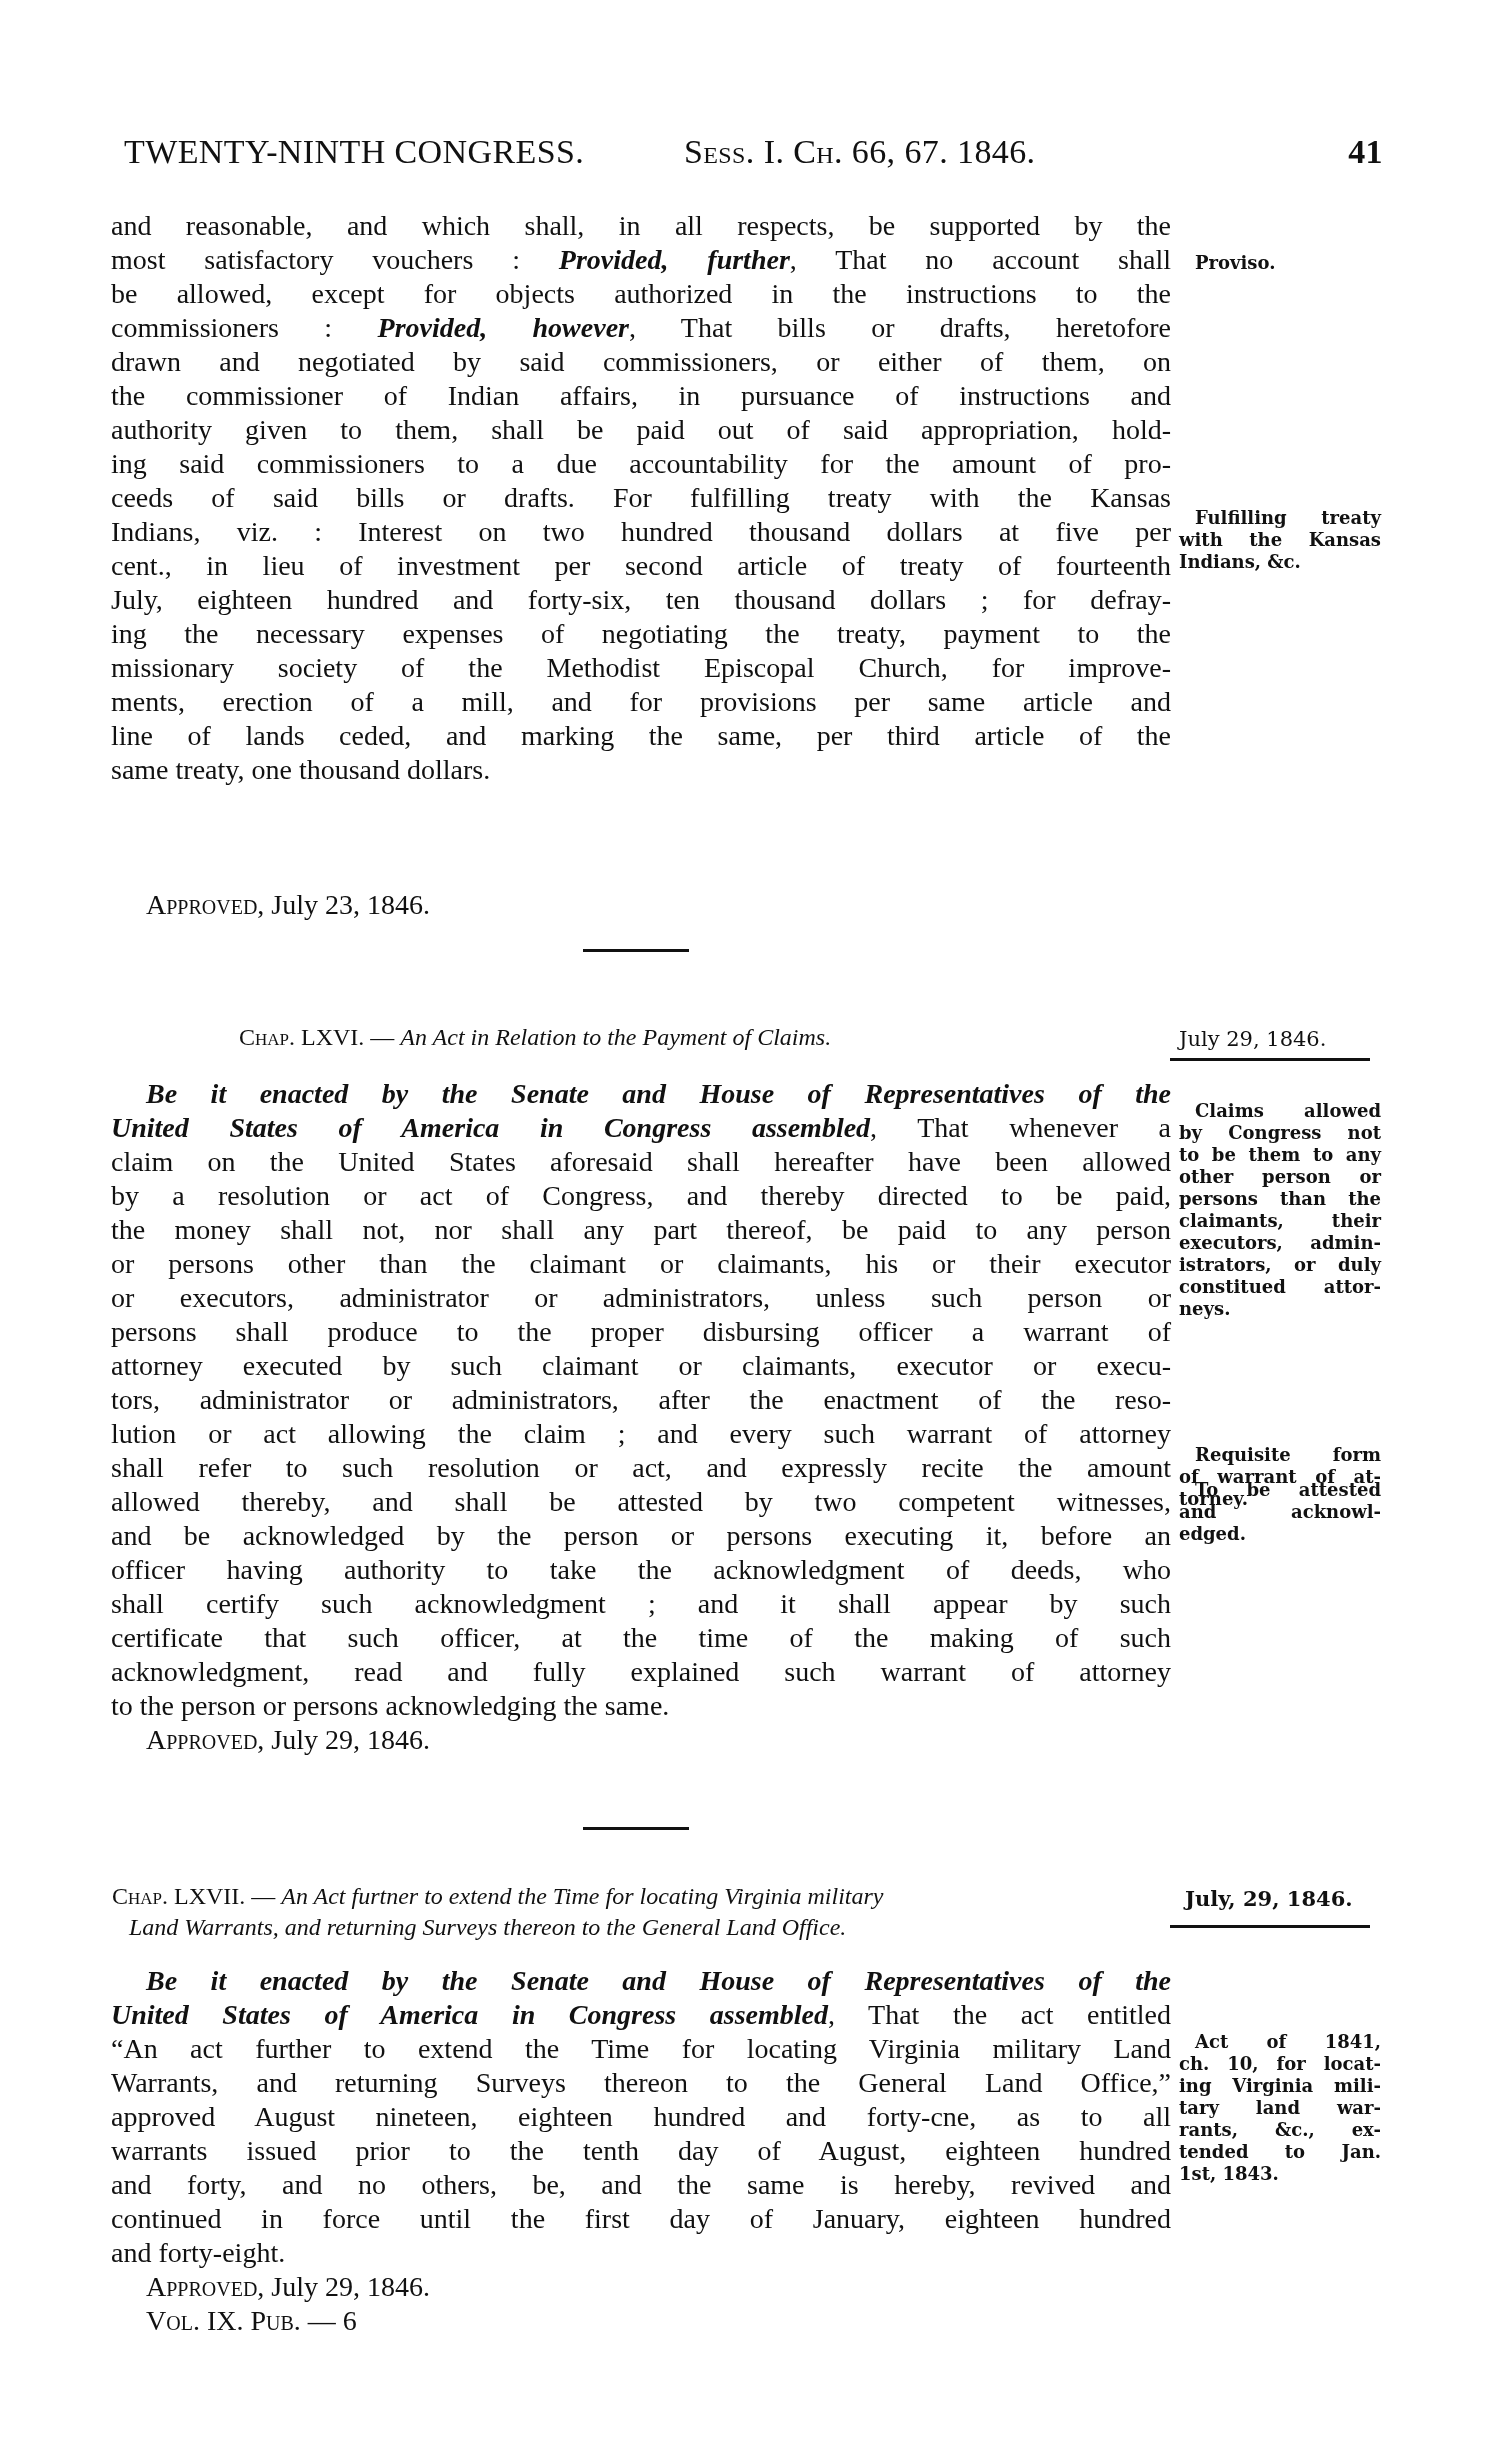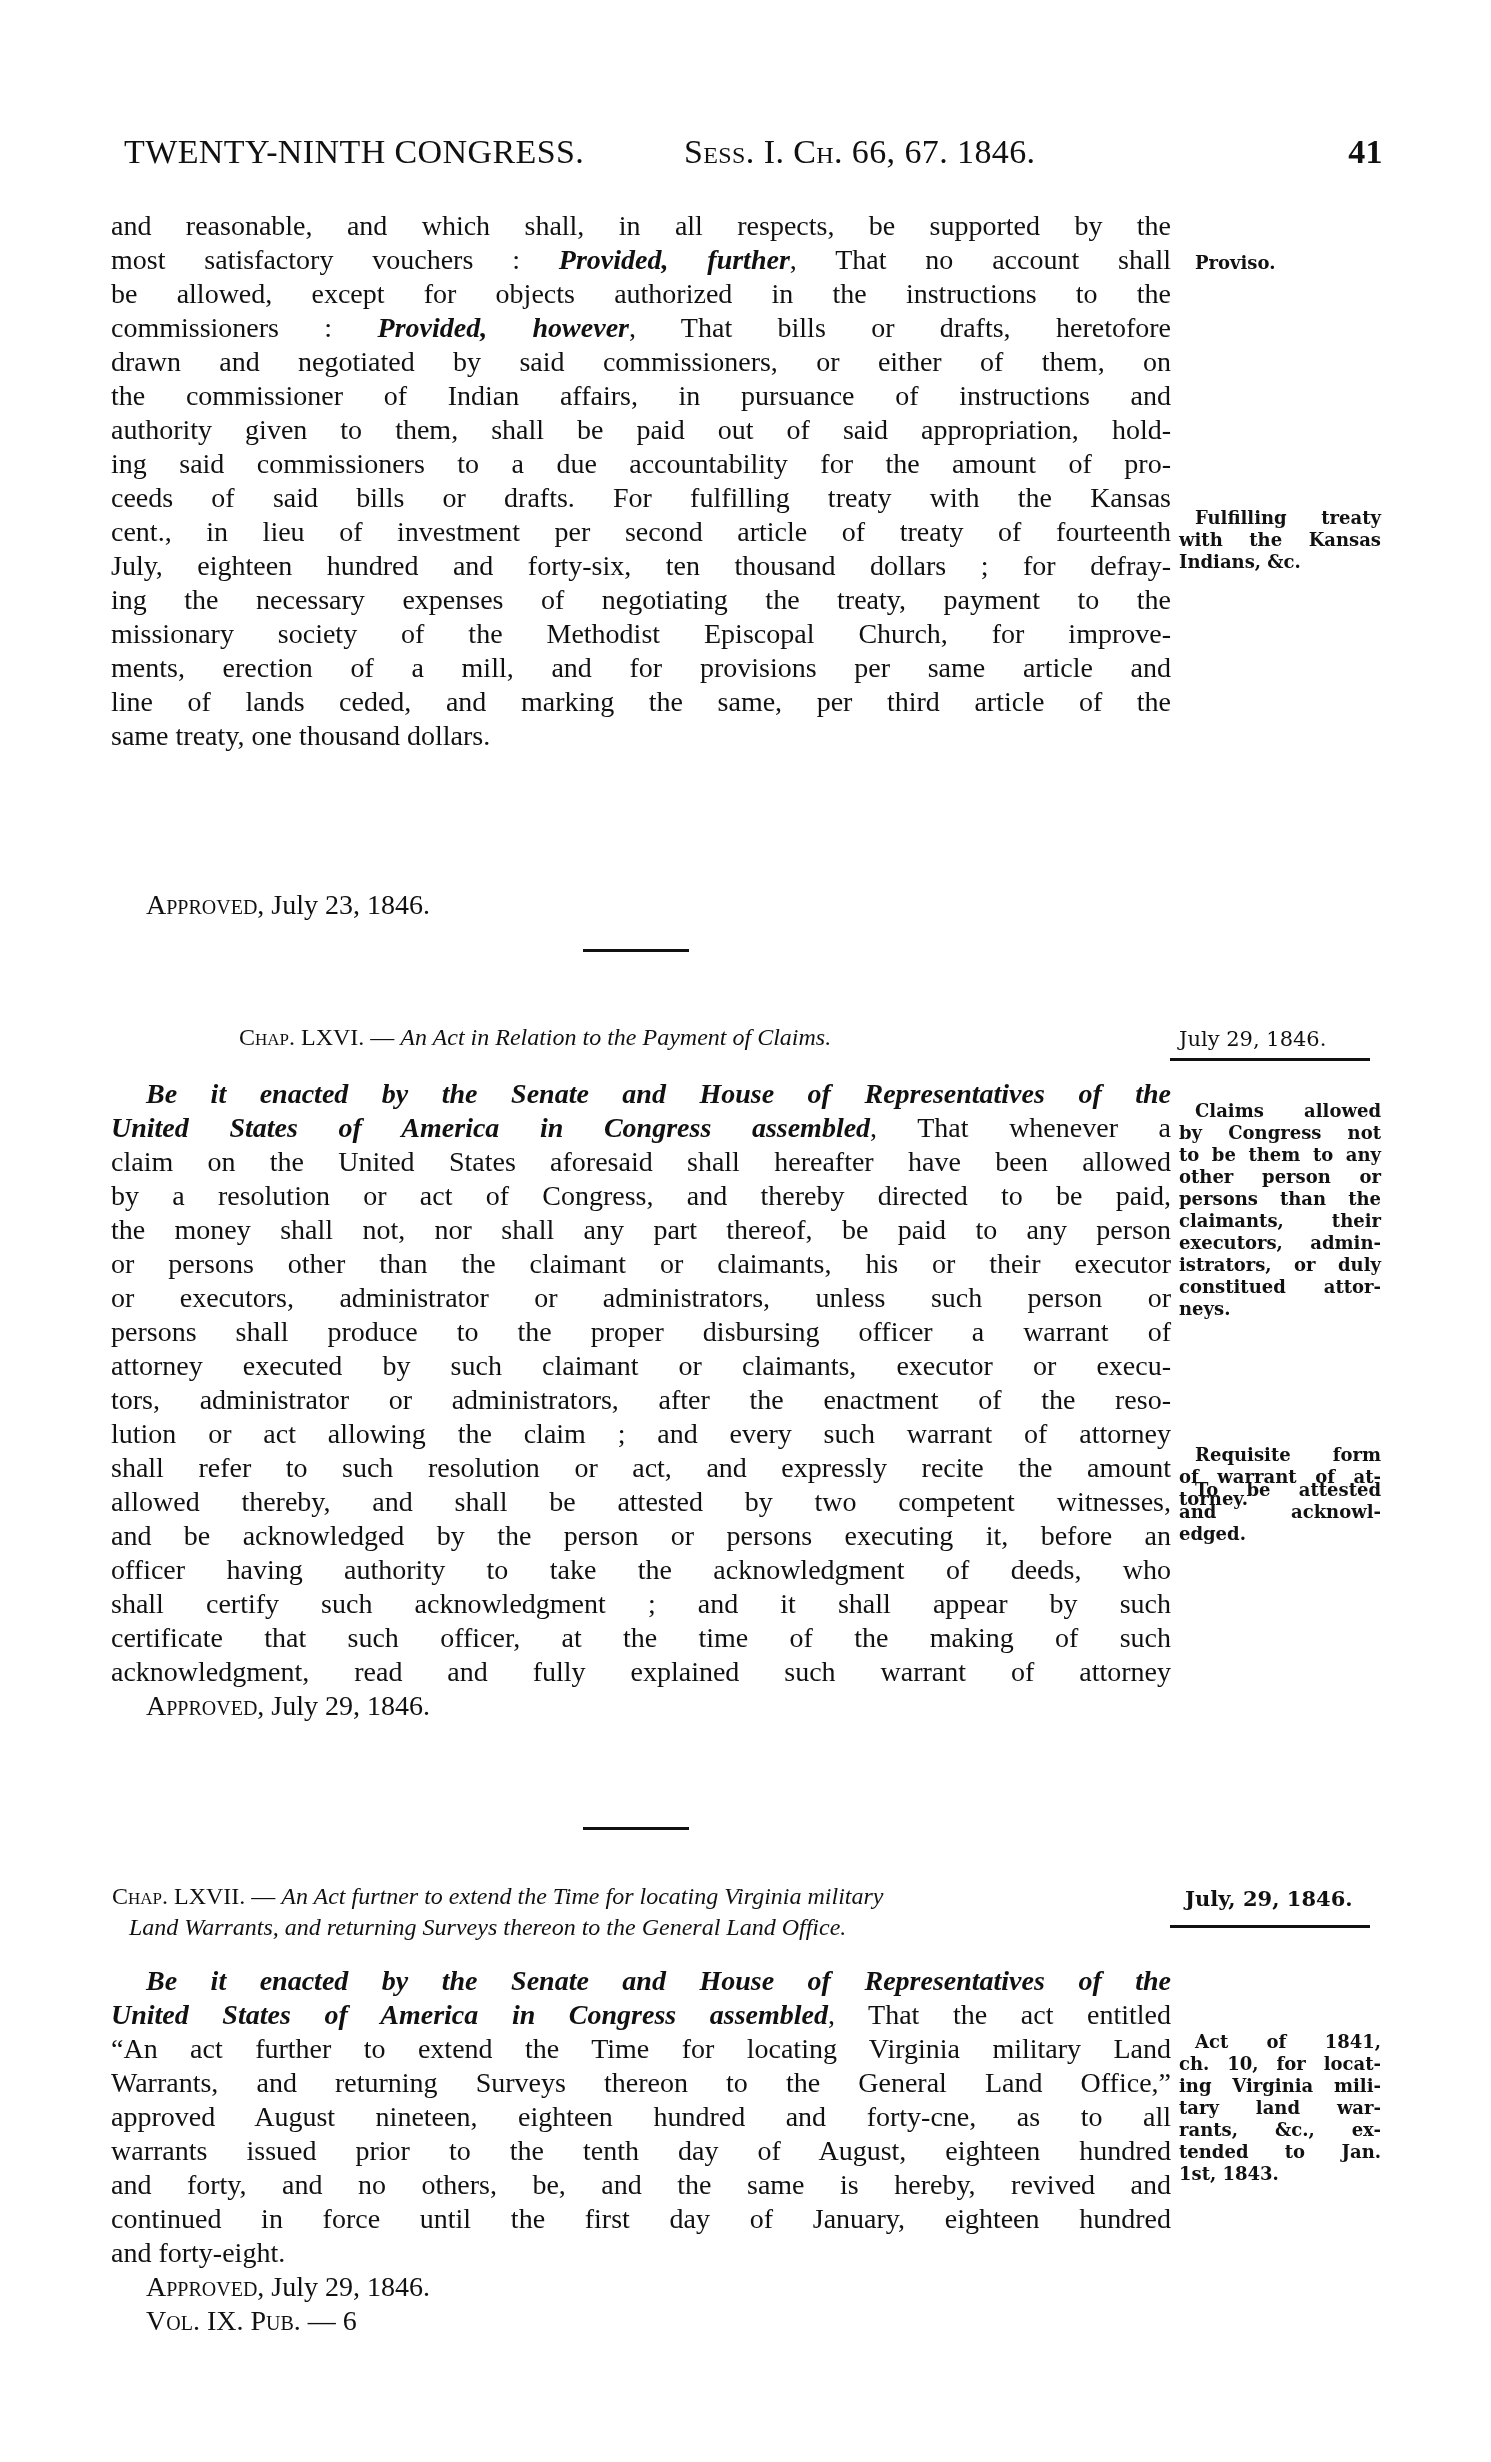--- a/index.html
+++ b/index.html
@@ -39,20 +39,21 @@
 <div class="abs body-block" style="top:209px;" id="cont-body">
     <span class="line">and reasonable, and which shall, in all respects, be supported by the</span>
     <span class="line">most satisfactory vouchers : <i class="em">Provided, further</i>, That no account shall</span>
     <span class="line">be allowed, except for objects authorized in the instructions to the</span>
     <span class="line">commissioners : <i class="em">Provided, however</i>, That bills or drafts, heretofore</span>
     <span class="line">drawn and negotiated by said commissioners, or either of them, on</span>
     <span class="line">the commissioner of Indian affairs, in pursuance of instructions and</span>
     <span class="line">authority given to them, shall be paid out of said appropriation, hold-</span>
     <span class="line">ing said commissioners to a due accountability for the amount of pro-</span>
     <span class="line">ceeds of said bills or drafts.  For fulfilling treaty with the Kansas</span>
+    <span class="line">Indians, viz. : Interest on two hundred thousand dollars at five per</span>
     <span class="line">cent., in lieu of investment per second article of treaty of fourteenth</span>
     <span class="line">July, eighteen hundred and forty-six, ten thousand dollars ; for defray-</span>
     <span class="line">ing the necessary expenses of negotiating the treaty, payment to the</span>
     <span class="line">missionary society of the Methodist Episcopal Church, for improve-</span>
     <span class="line">ments, erection of a mill, and for provisions per same article and</span>
     <span class="line">line of lands ceded, and marking the same, per third article of the</span>
     <span class="line last">same treaty, one thousand dollars.</span>
   </div>
 <div class="abs body-block" style="top:888px;">
   <span class="line approved"><span class="sc">Approved</span><span>, July 23, 1846.</span></span>
@@ -88,20 +89,21 @@
       <span class="line">attorney executed by such claimant or claimants, executor or execu-</span>
       <span class="line">tors, administrator or administrators, after the enactment of the reso-</span>
       <span class="line">lution or act allowing the claim ; and every such warrant of attorney</span>
       <span class="line">shall refer to such resolution or act, and expressly recite the amount</span>
       <span class="line">allowed thereby, and shall be attested by two competent witnesses,</span>
       <span class="line">and be acknowledged by the person or persons executing it, before an</span>
       <span class="line">officer having authority to take the acknowledgment of deeds, who</span>
       <span class="line">shall certify such acknowledgment ; and it shall appear by such</span>
       <span class="line">certificate that such officer, at the time of the making of such</span>
       <span class="line">acknowledgment, read and fully explained such warrant of attorney</span>
+      <span class="line last">to the person or persons acknowledging the same.</span>
     </div>
   <span class="line approved"><span class="sc">Approved</span><span>, July 29, 1846.</span></span>
 </div>
 
 <div class="abs side" style="top:1100px;" id="mn-66-0">
     <span class="sl first">Claims allowed</span>
     <span class="sl">by Congress not</span>
     <span class="sl">to be them to any</span>
     <span class="sl">other person or</span>
     <span class="sl">persons than the</span>

